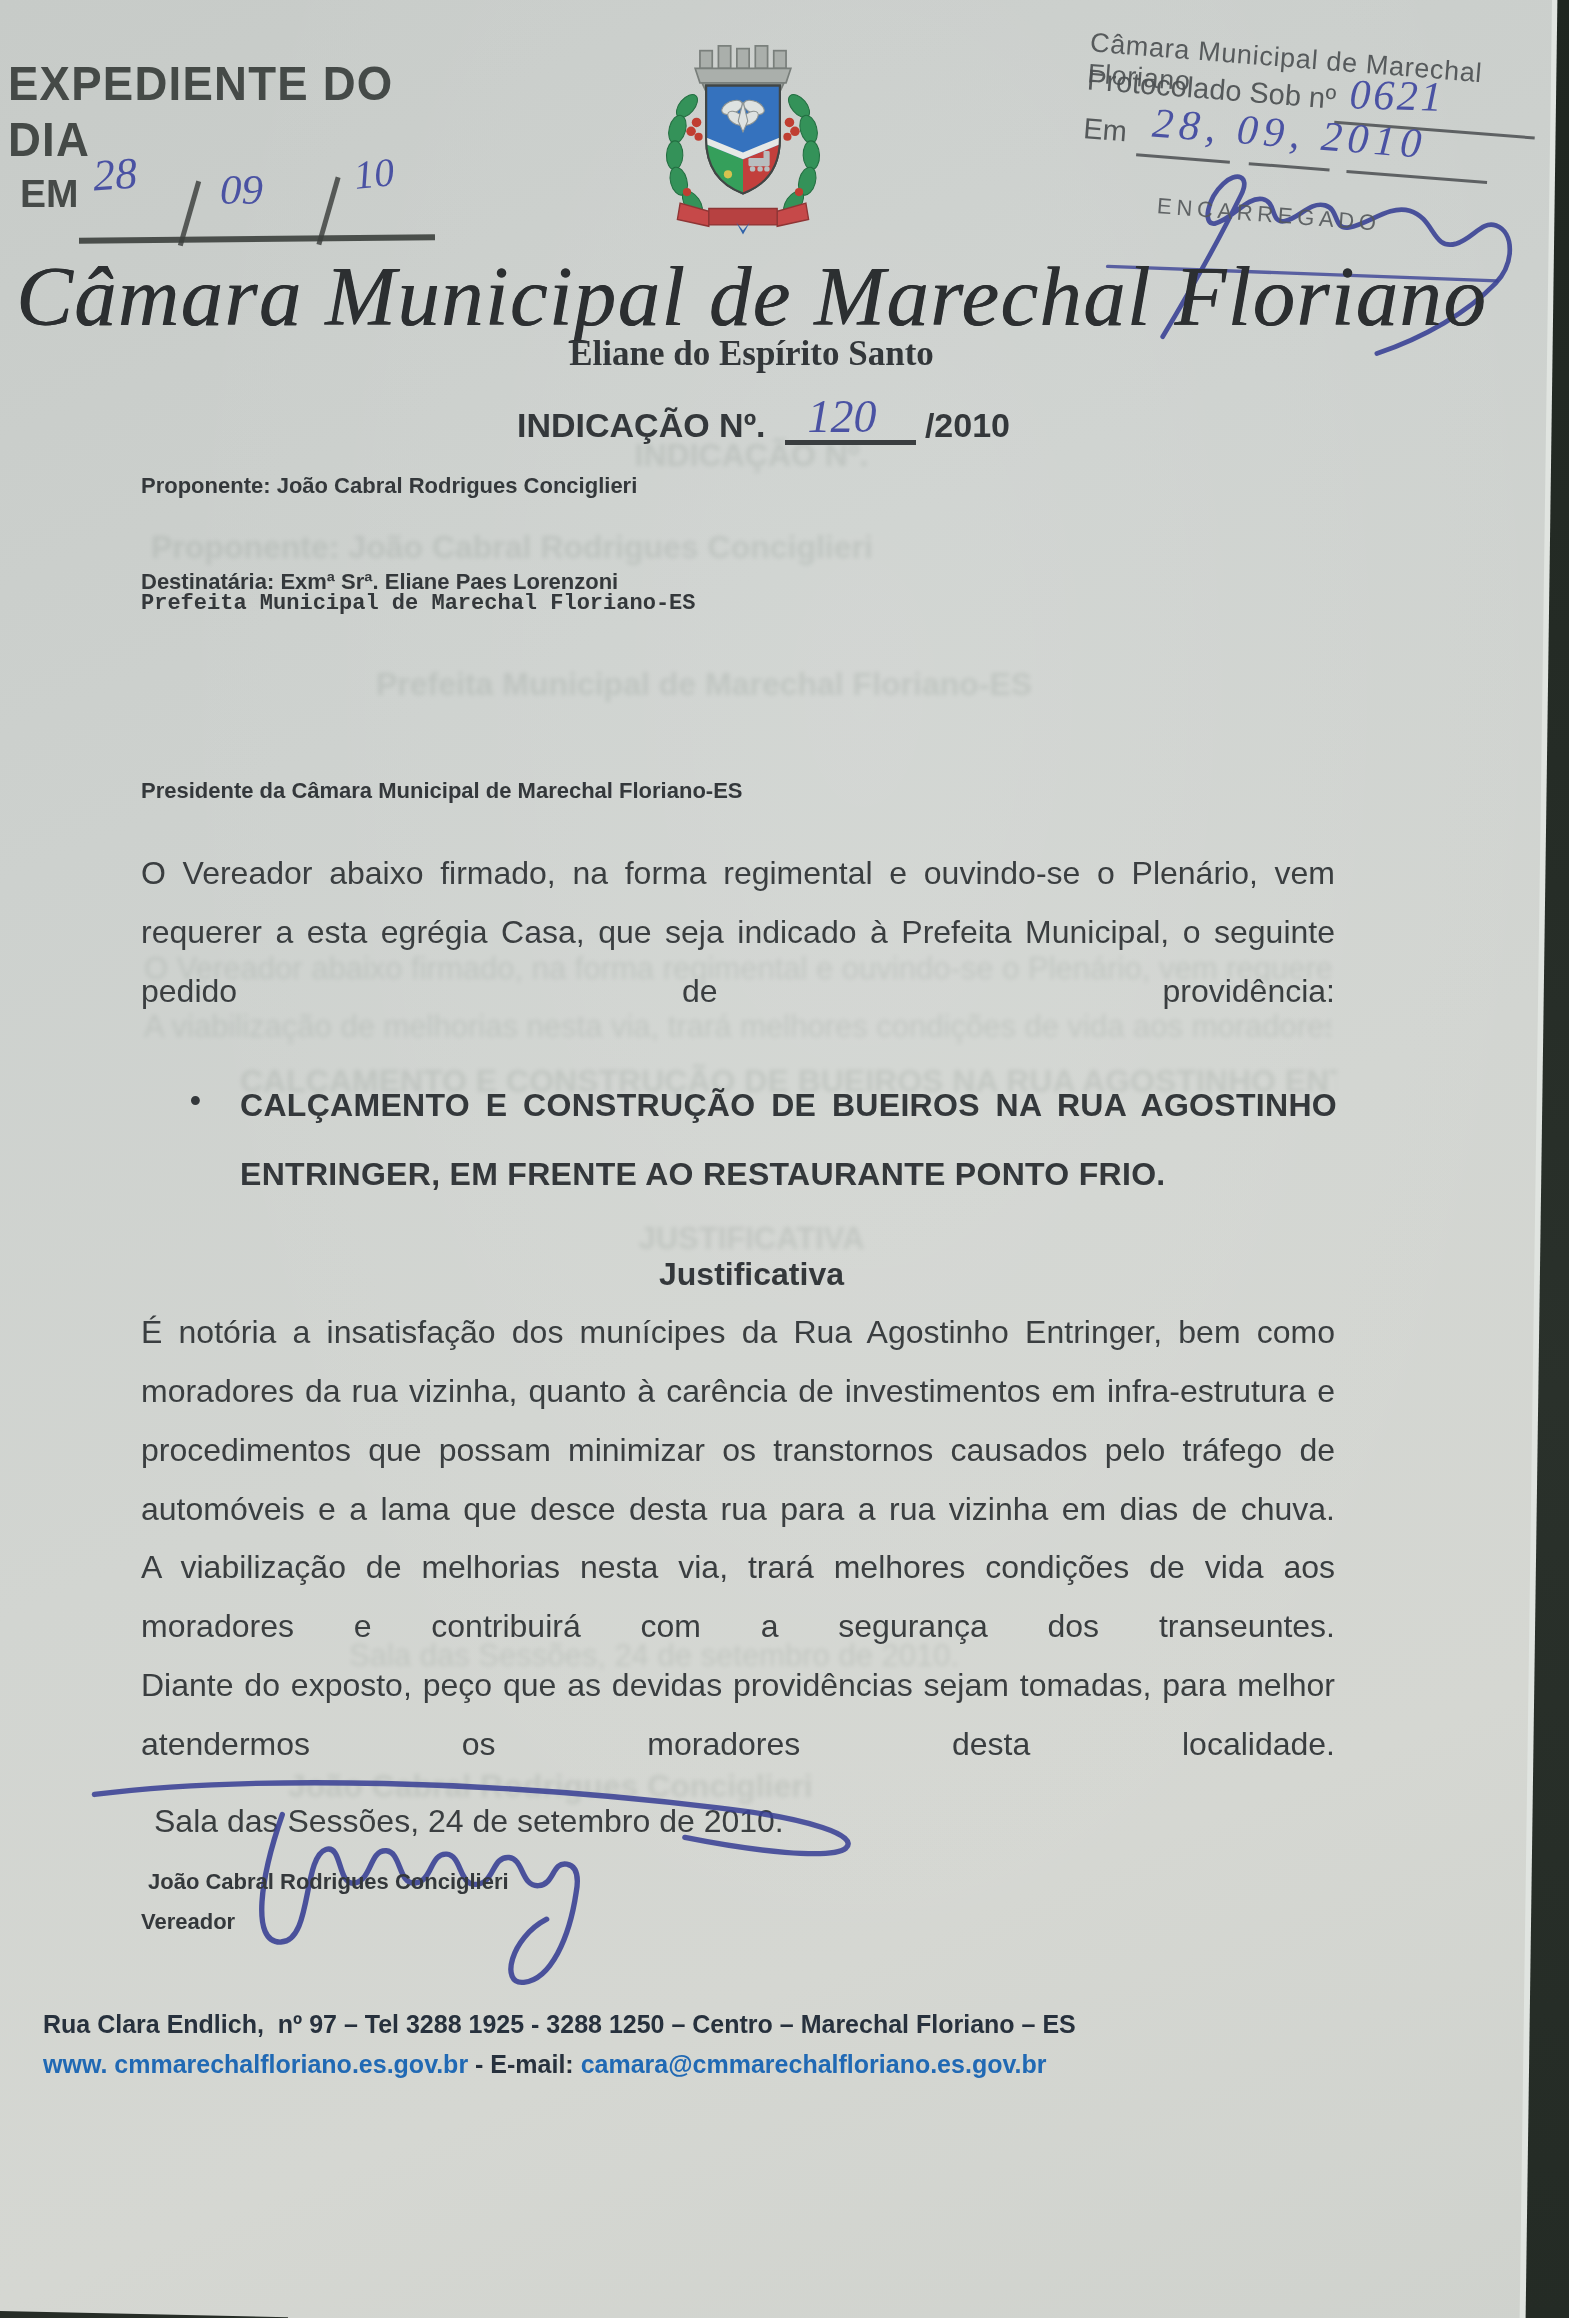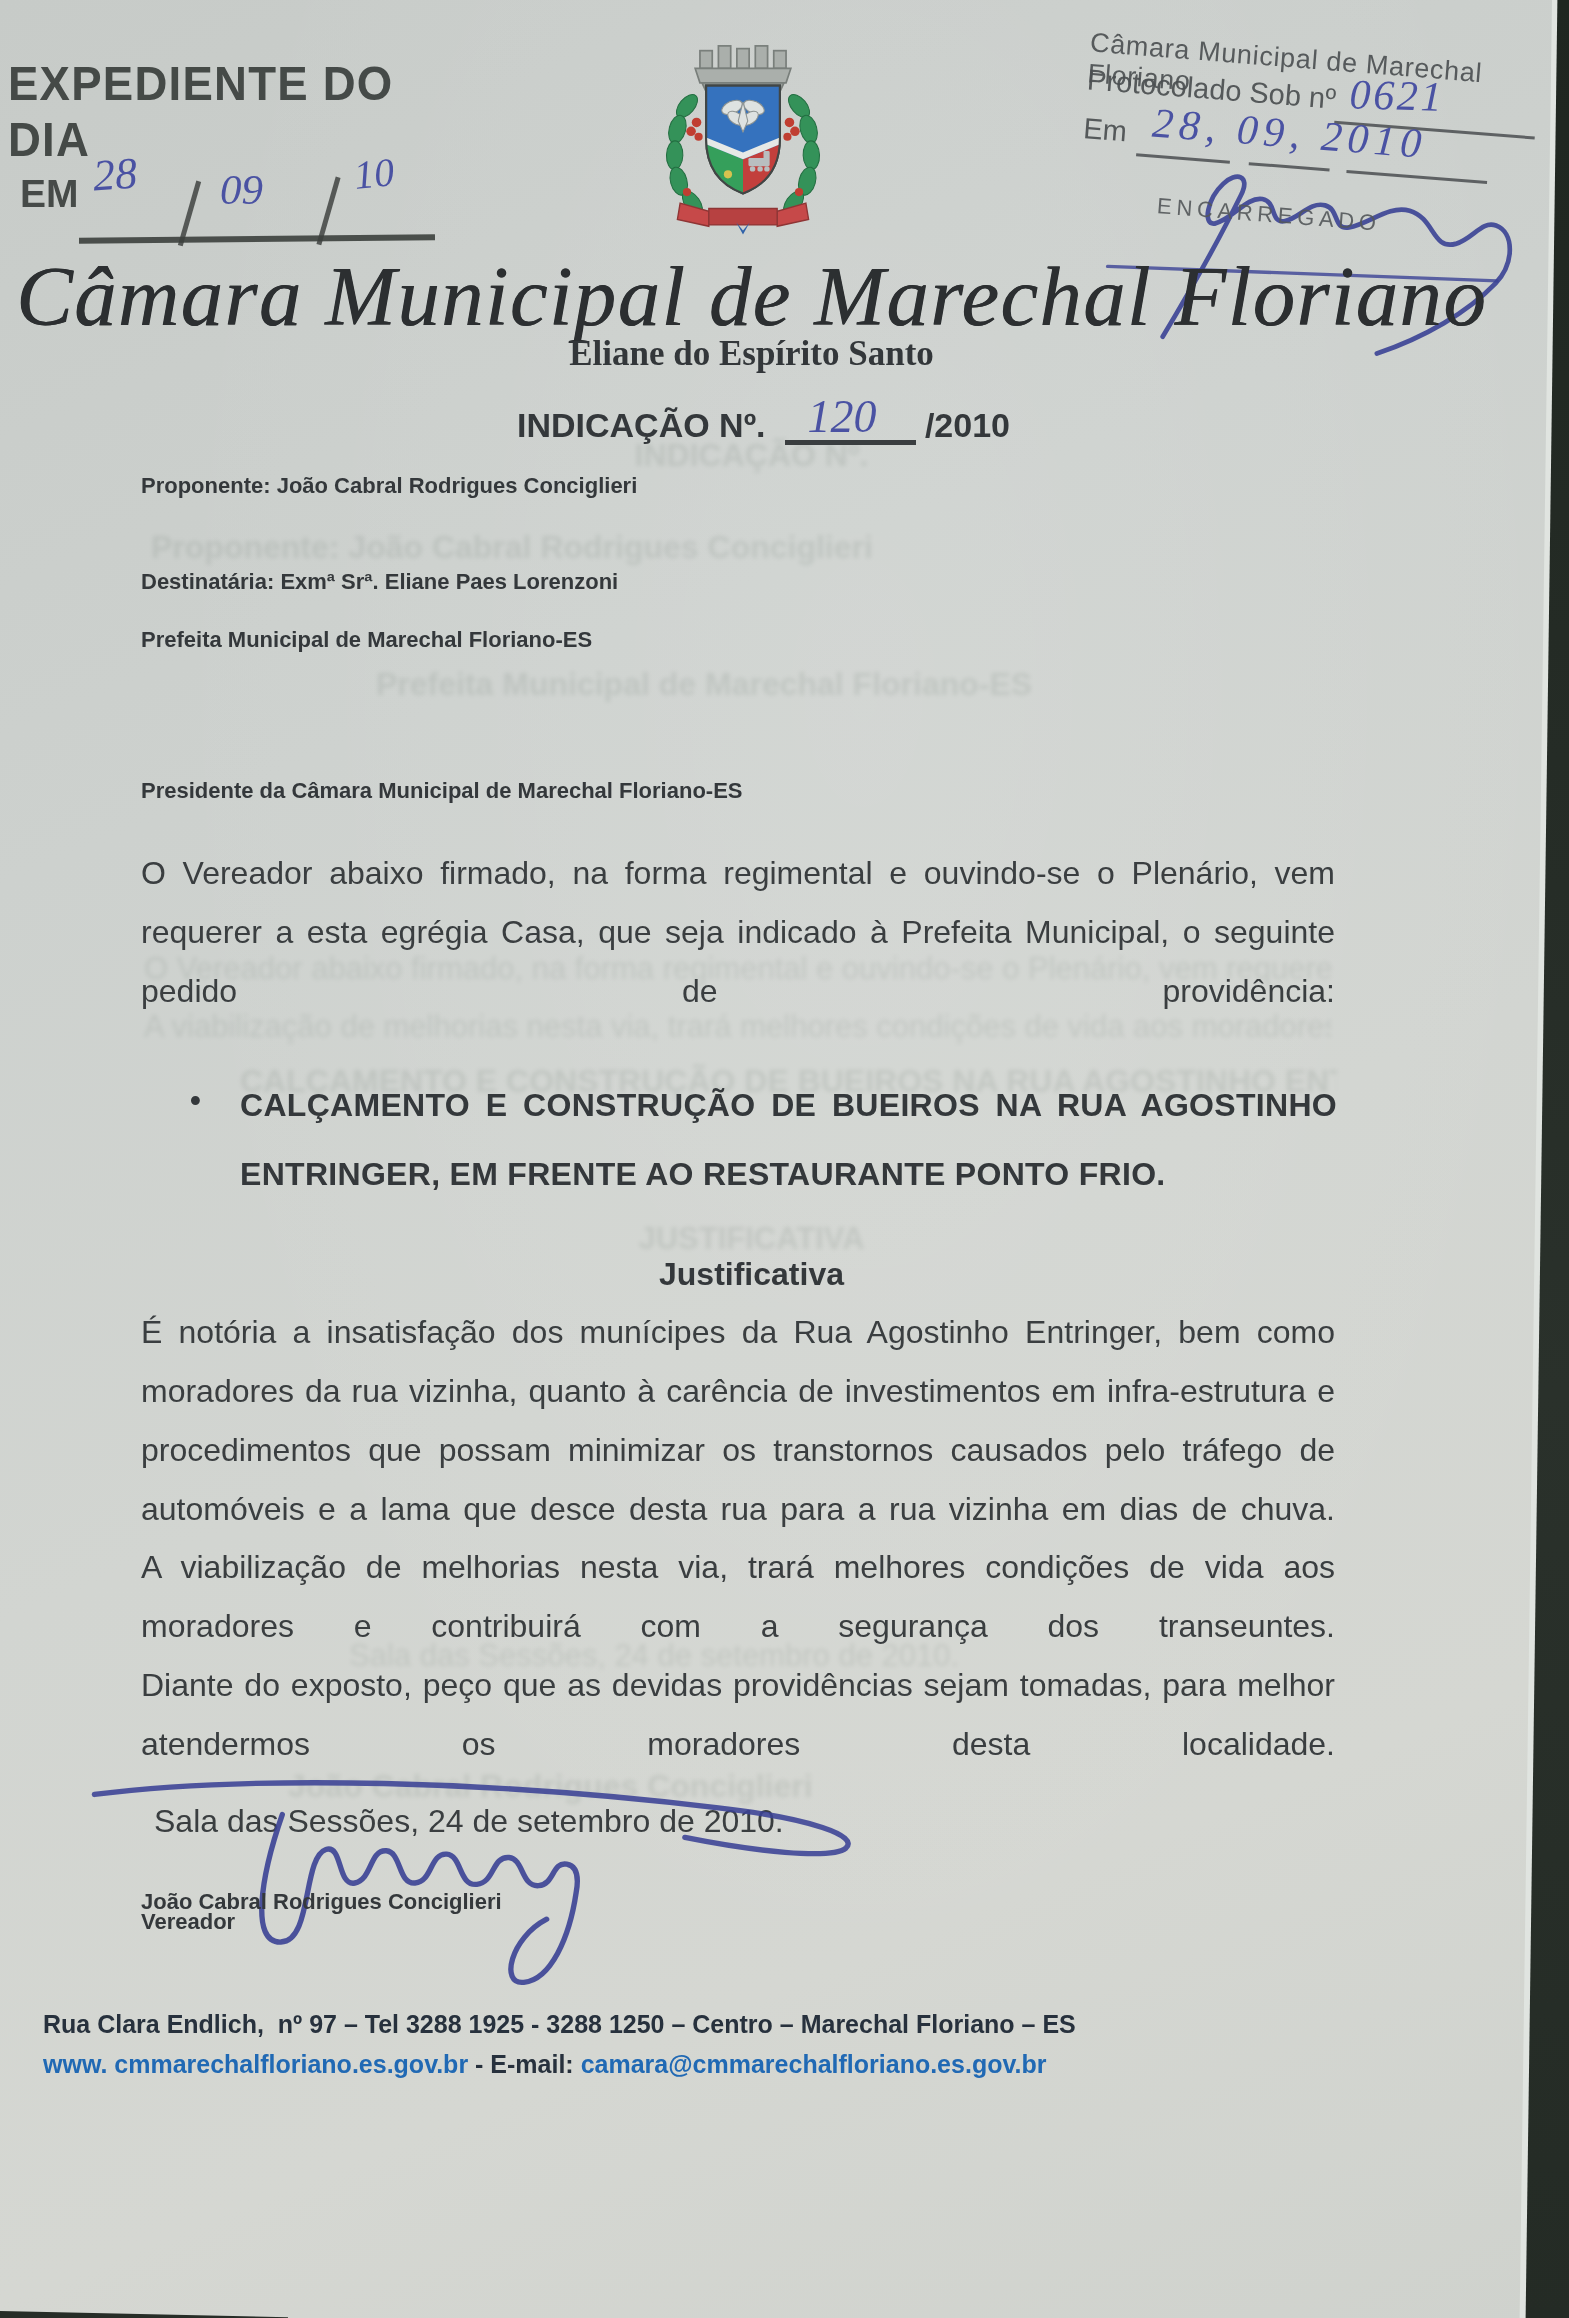--- a/index.html
+++ b/index.html
@@ -163,39 +163,39 @@
   <div class="abs" style="left:517px;top:400px;display:flex;align-items:flex-end;">
     <span class="b" style="font-size:34px;">INDICAÇÃO Nº.</span>
     <span style="position:relative;display:inline-block;width:131px;margin-left:19px;border-bottom:5.4px solid #3a3e40;height:40px;">
       <span class="hand" style="position:absolute;left:23px;bottom:-2.7px;font-size:46px;">120</span>
     </span>
     <span class="b" style="font-size:34px;margin-left:9.4px;">/2010</span>
   </div>
 
   <div class="abs b" style="left:141px;top:473px;">Proponente: João Cabral Rodrigues Conciglieri</div>
   <div class="abs b" style="left:141px;top:569px;">Destinatária: Exmª Srª. Eliane Paes Lorenzoni</div>
-  <div class="abs b" style="left:141px;top:627px;">Prefeita Municipal de Marechal Floriano-ES</div>
+  <div class="abs b" style="left:141px;top:591px;font-family:Liberation Mono, monospace;">Prefeita Municipal de Marechal Floriano-ES</div>
   <div class="abs b" style="left:141px;top:778px;">Presidente da Câmara Municipal de Marechal Floriano-ES</div>
 
   <div class="abs p" style="left:141px;top:844px;">O Vereador abaixo firmado, na forma regimental e ouvindo-se o Plenário, vem requerer a esta egrégia Casa, que seja indicado à Prefeita Municipal, o seguinte pedido de providência:</div>
 
   <div class="abs b" style="left:190px;top:1083px;font-size:31px;">•</div>
   <div class="abs bullet-txt" style="left:240px;top:1071px;">CALÇAMENTO E CONSTRUÇÃO DE BUEIROS NA RUA AGOSTINHO ENTRINGER, EM FRENTE AO RESTAURANTE PONTO FRIO.</div>
 
   <div class="abs ctr b" style="top:1256px;font-size:32px;white-space:normal;">Justificativa</div>
   <div class="abs p" style="left:141px;top:1303px;">É notória a insatisfação dos munícipes da Rua Agostinho Entringer, bem como moradores da rua vizinha, quanto à carência de investimentos em infra-estrutura e procedimentos que possam minimizar os transtornos causados pelo tráfego de automóveis e a lama que desce desta rua para a rua vizinha em dias de chuva.</div>
   <div class="abs p" style="left:141px;top:1538px;">A viabilização de melhorias nesta via, trará melhores condições de vida aos moradores e contribuirá com a segurança dos transeuntes.</div>
   <div class="abs p" style="left:141px;top:1656px;">Diante do exposto, peço que as devidas providências sejam tomadas, para melhor atendermos os moradores desta localidade.</div>
 
   <div class="abs" style="left:154px;top:1803px;font-size:32px;color:#3a3e40;">Sala das Sessões, 24 de setembro de 2010.</div>
   <svg class="abs sig-svg" style="left:81px;top:1742px;" width="832" height="282" viewBox="0 0 1240 420">
     <path d="M20 78 C 260 48 620 58 950 98 C 1090 114 1160 140 1140 158 C 1118 176 1000 162 900 142" stroke-width="8" opacity=".88"></path>
     <path d="M300 108 C 268 200 252 300 298 298 C 345 296 330 172 365 160 C 390 152 382 215 408 210 C 434 205 430 160 455 162 C 478 164 472 212 498 210 C 524 208 520 165 545 167 C 568 169 563 215 590 212 C 617 209 612 170 638 172 C 660 174 656 216 682 214 C 706 212 702 178 724 182 C 740 185 742 202 738 224 C 728 292 700 354 660 358 C 624 362 640 292 694 264" stroke-width="8" opacity=".9"></path>
   </svg>
-  <div class="abs b" style="left:141px;top:1869px;margin-top:20px;">João Cabral Rodrigues Conciglieri</div>
+  <div class="abs b" style="left:148px;top:1869px;">João Cabral Rodrigues Conciglieri</div>
   <div class="abs b" style="left:141px;top:1909px;">Vereador</div>
 
   <div class="abs foot" style="top:2010px;">Rua Clara Endlich,&nbsp; nº 97 – Tel 3288 1925 - 3288 1250 – Centro – Marechal Floriano – ES</div>
   <div class="abs foot" style="top:2050px;padding-right:87px;">
     <span class="blue">www. cmmarechalfloriano.es.gov.br</span><span>&nbsp;- E-mail:&nbsp;</span><span class="blue">camara@cmmarechalfloriano.es.gov.br</span>
   </div>
 
   <div class="abs edge-light noi"></div>
   <div class="abs edge-dark noi"></div>
   <div class="abs edge-bottom noi"></div>

